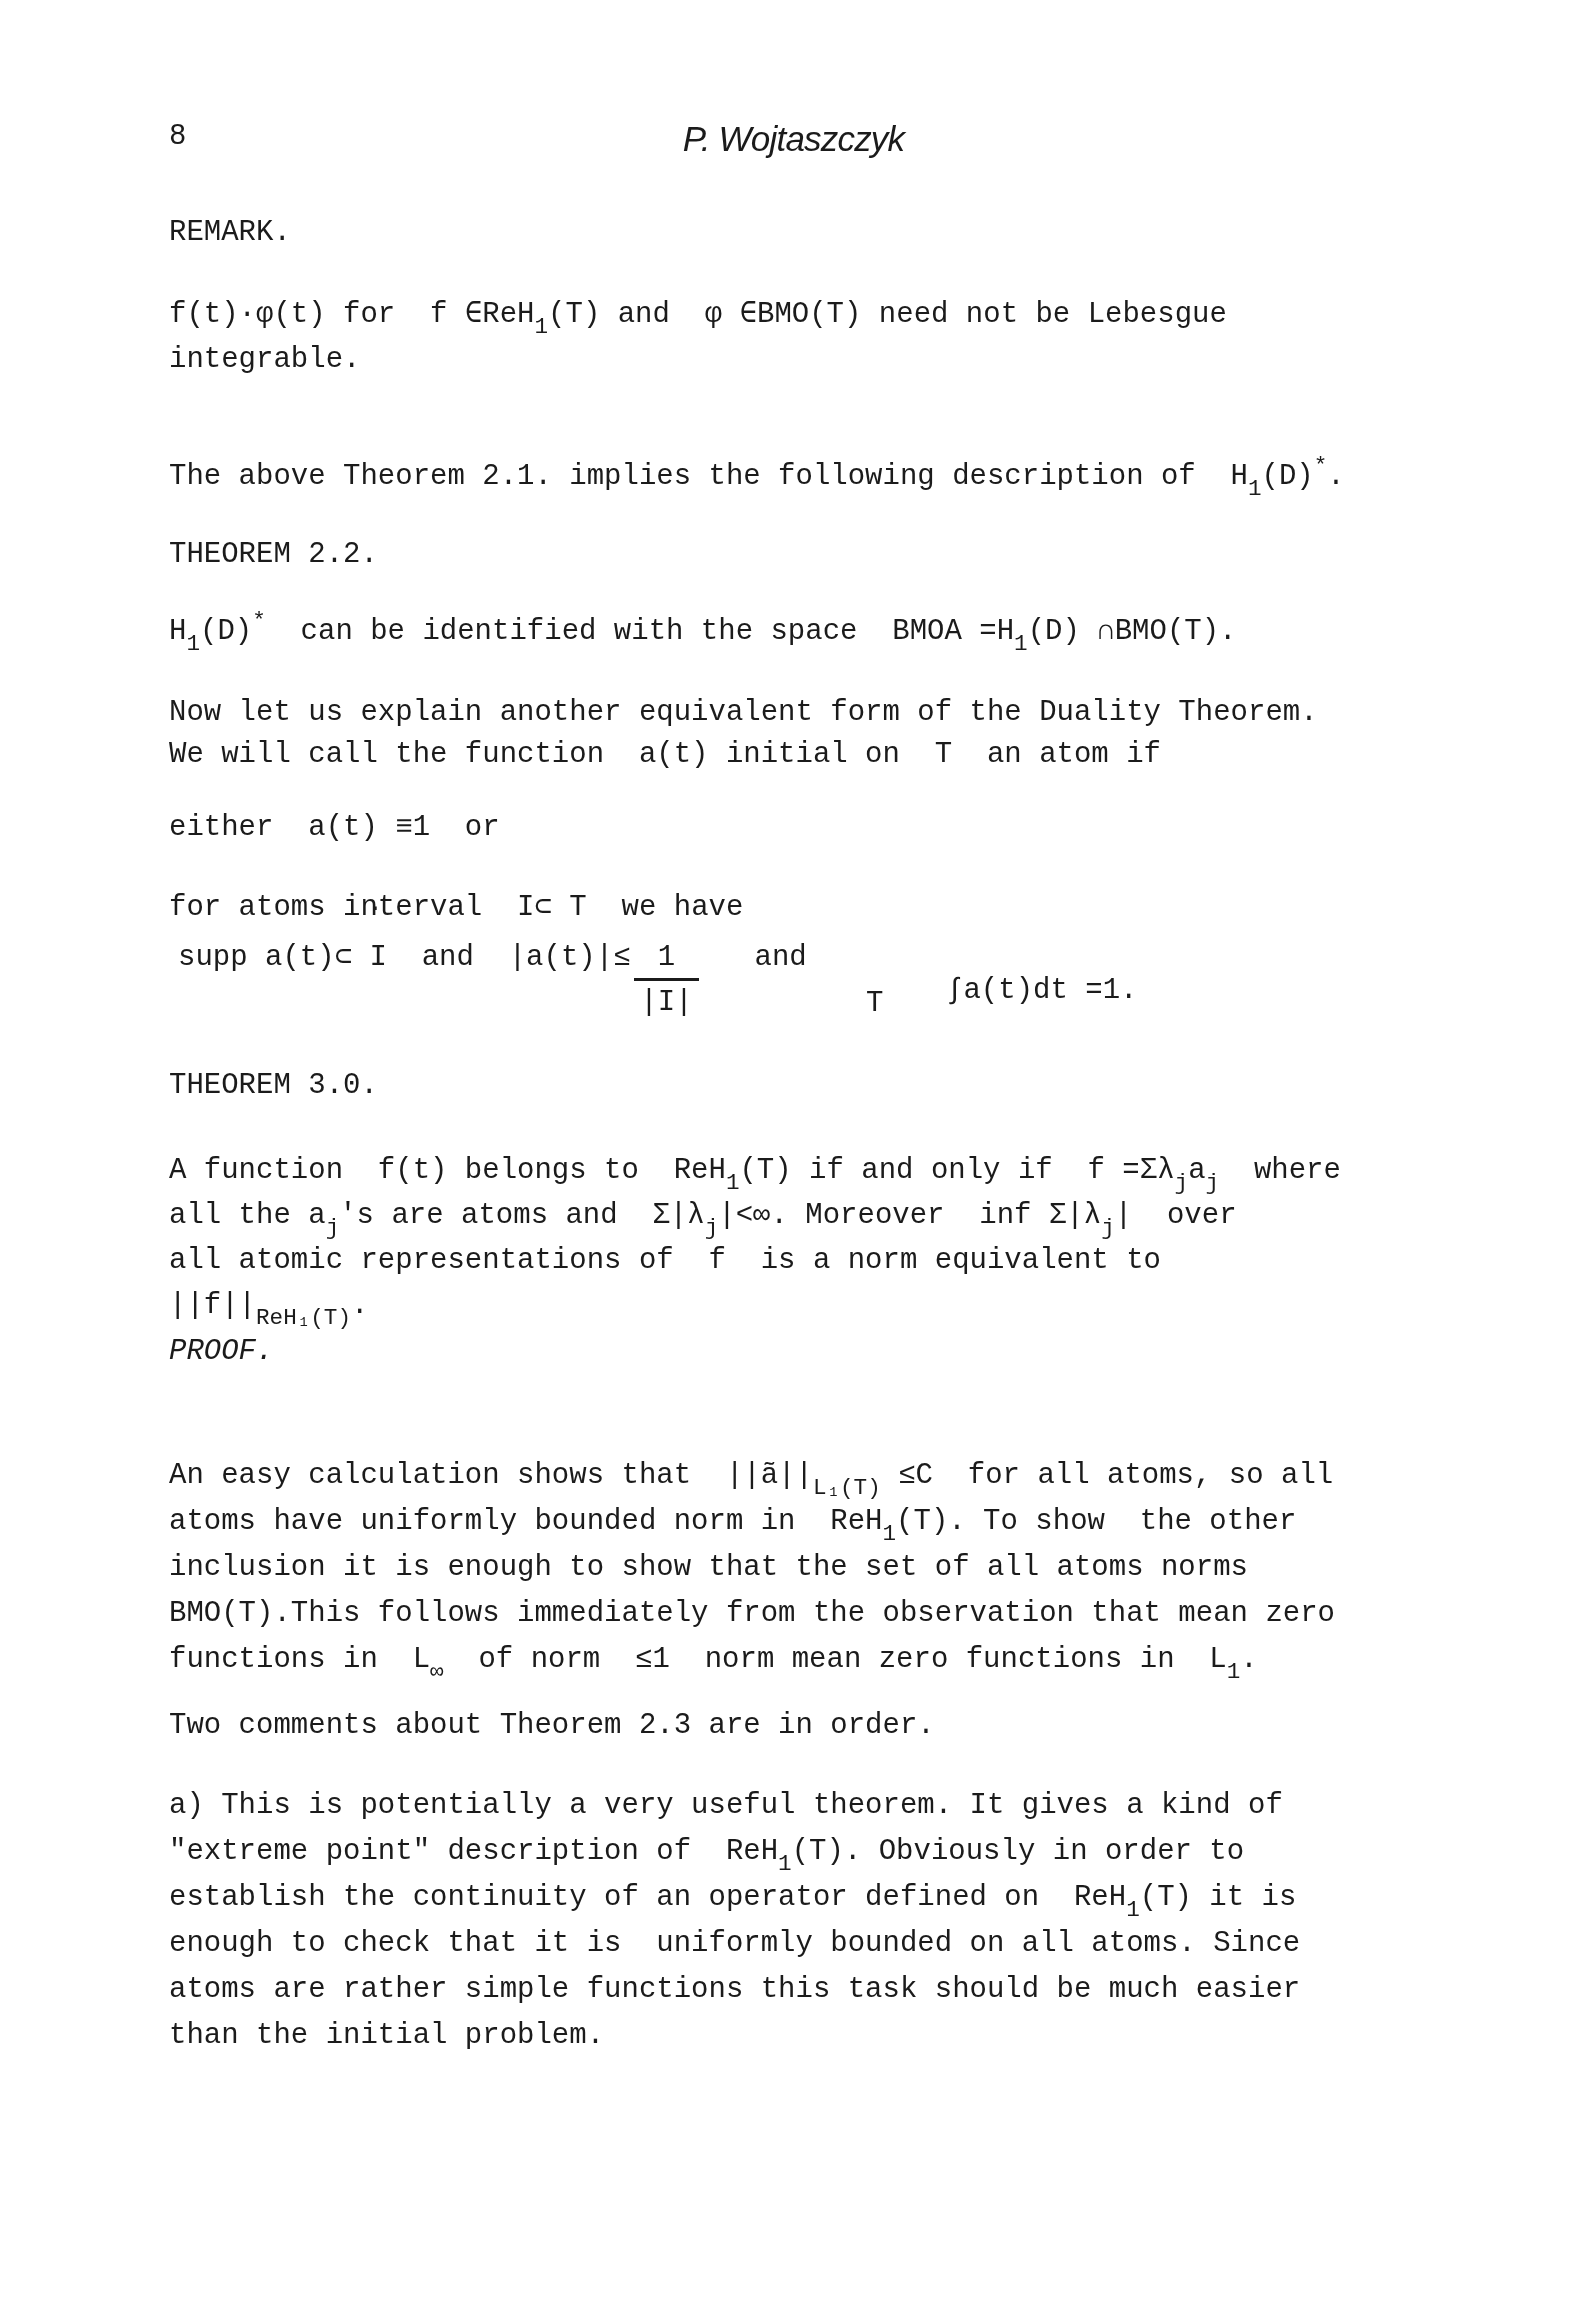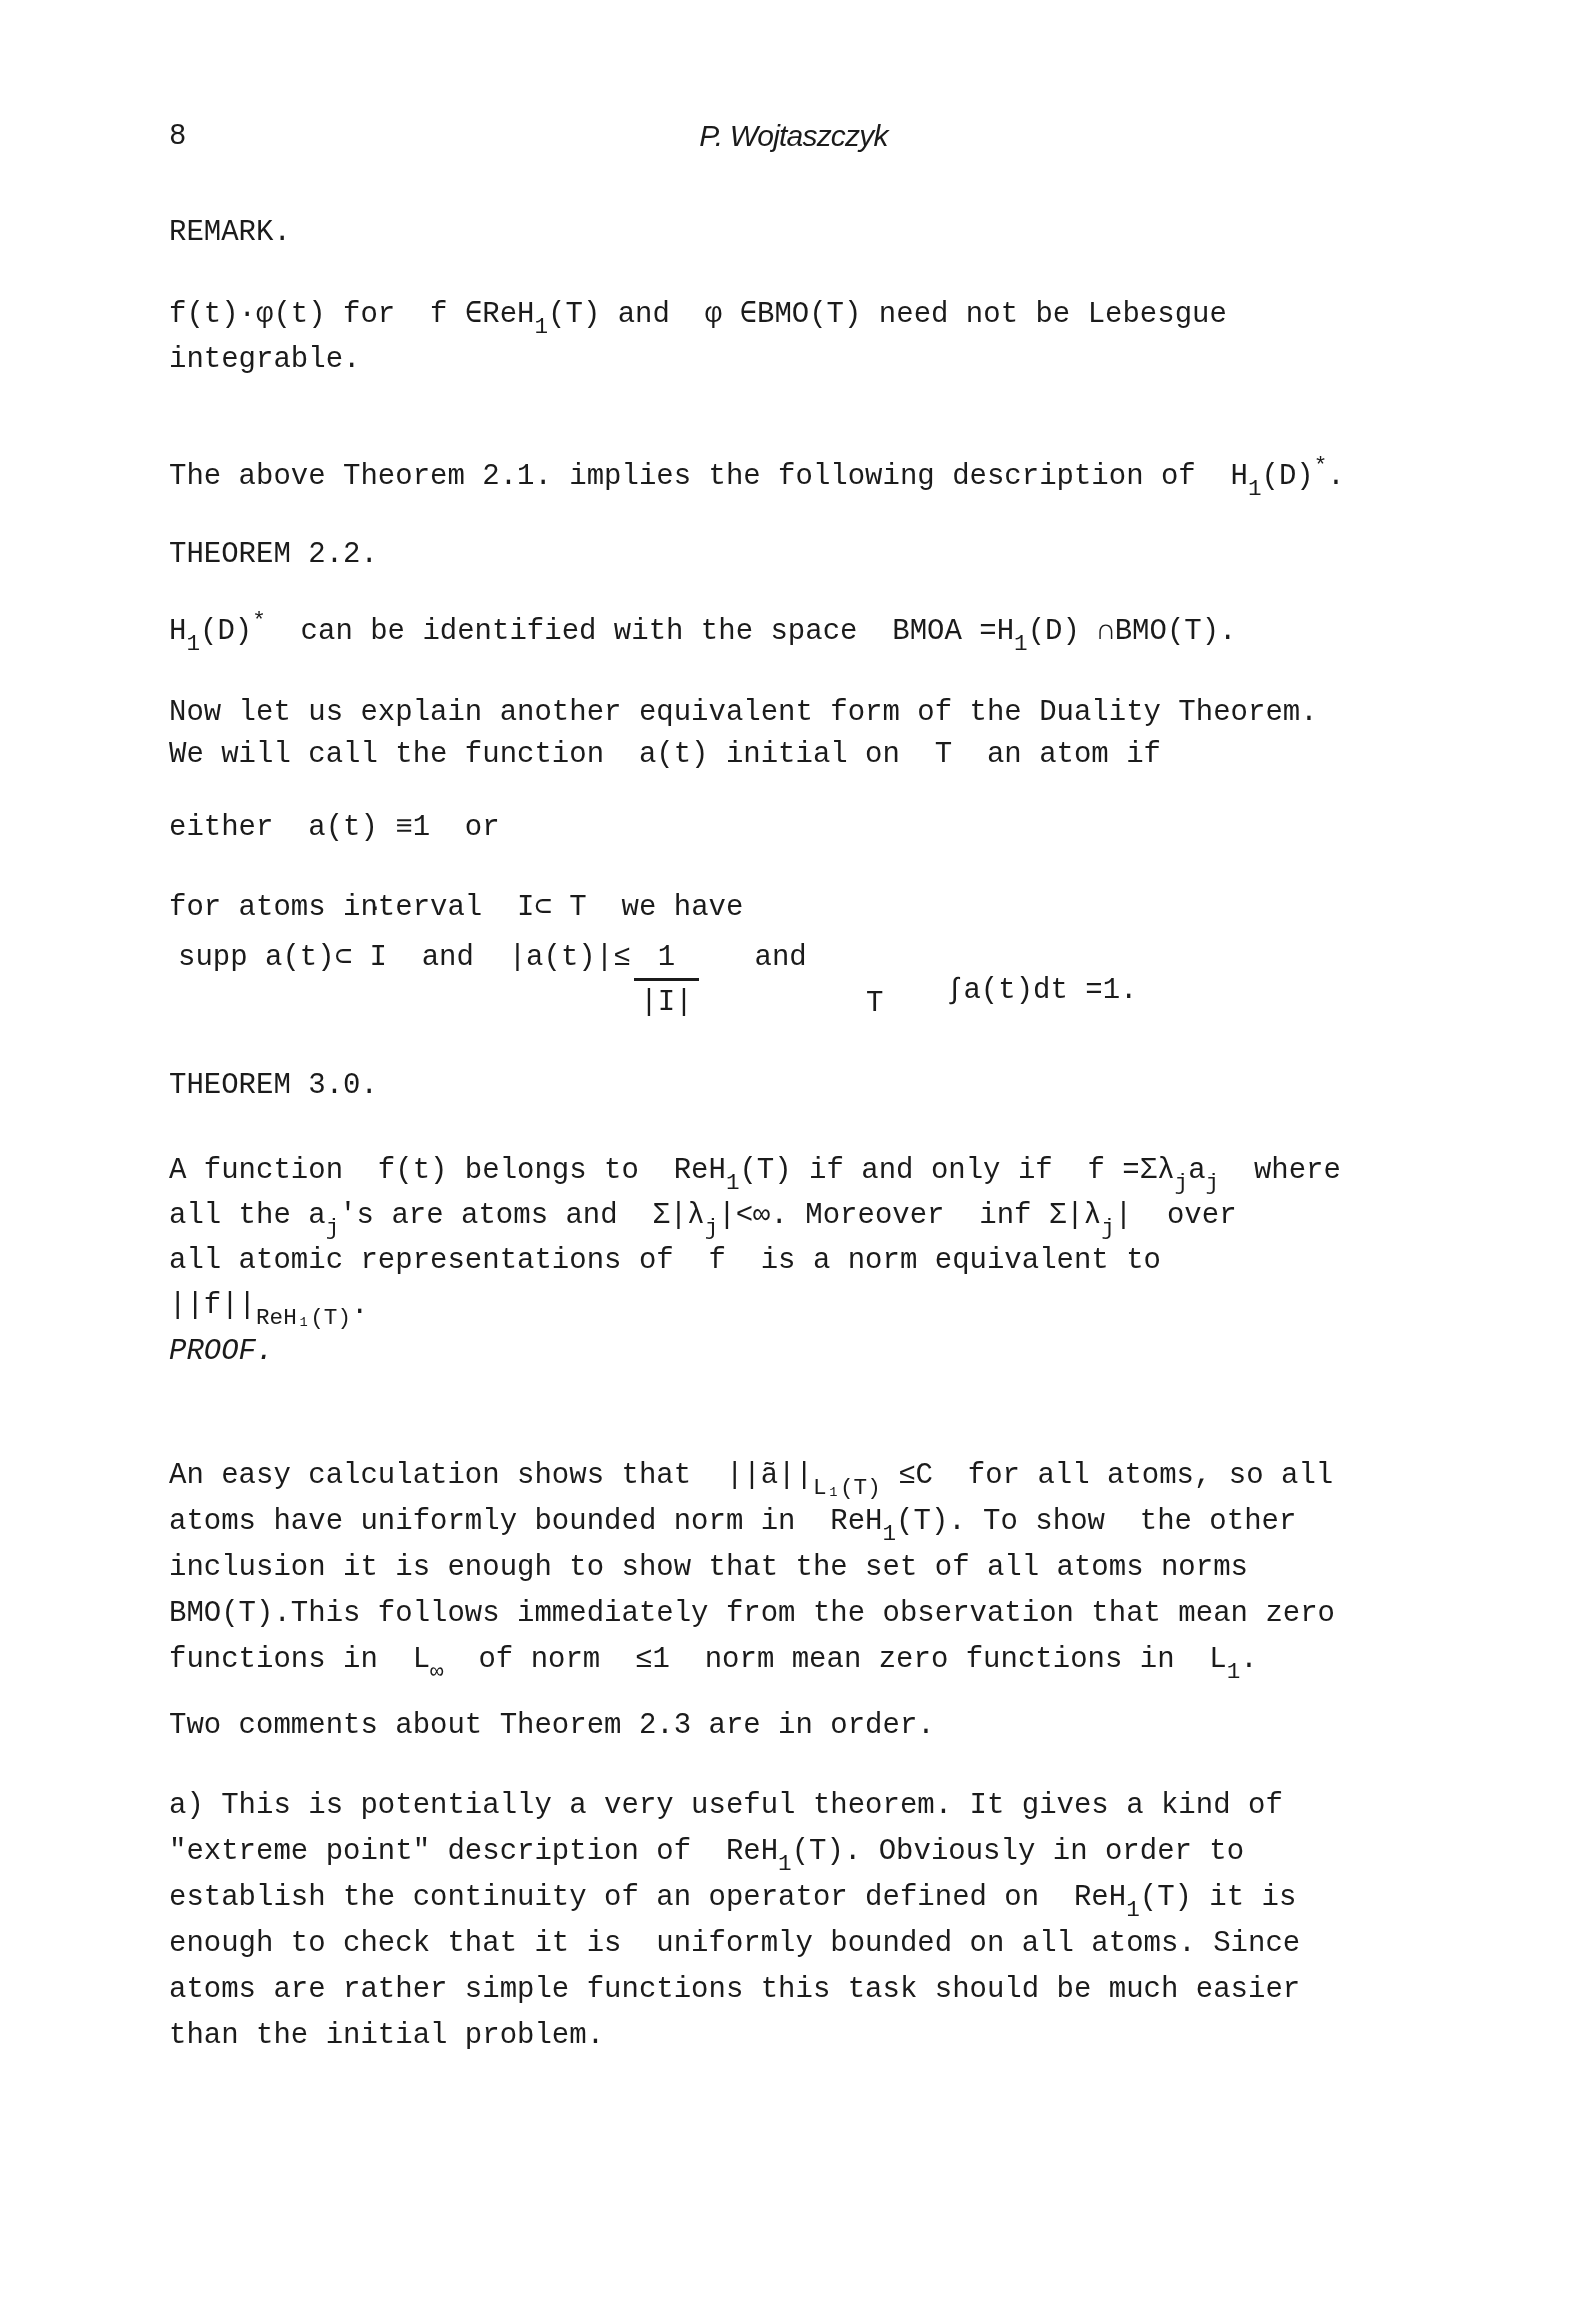--- a/index.html
+++ b/index.html
@@ -14,21 +14,21 @@
   }
   .abs{position:absolute;left:169px;white-space:pre-wrap;}
   .tline{white-space:pre-wrap;}
   sub{font-size:.78em;vertical-align:-.48em;line-height:0;}
   sup{font-size:.78em;vertical-align:.52em;line-height:0;}
   .running-head{
     position:absolute;left:0;top:119px;width:100%;
     text-align:center;
     font-family:"Liberation Sans",sans-serif;
     font-style:italic;
-    font-size:30px;
+    font-size:35px;
     letter-spacing:-0.8px;
   }
   .pageno{position:absolute;left:169px;top:120px;}
   .lh55{line-height:45px;}
   .lh52{line-height:42px;}
   .lh56{line-height:46px;}
   .lh57{line-height:46px;}
   
   .mathline{
     position:absolute;left:178px;top:941px;

